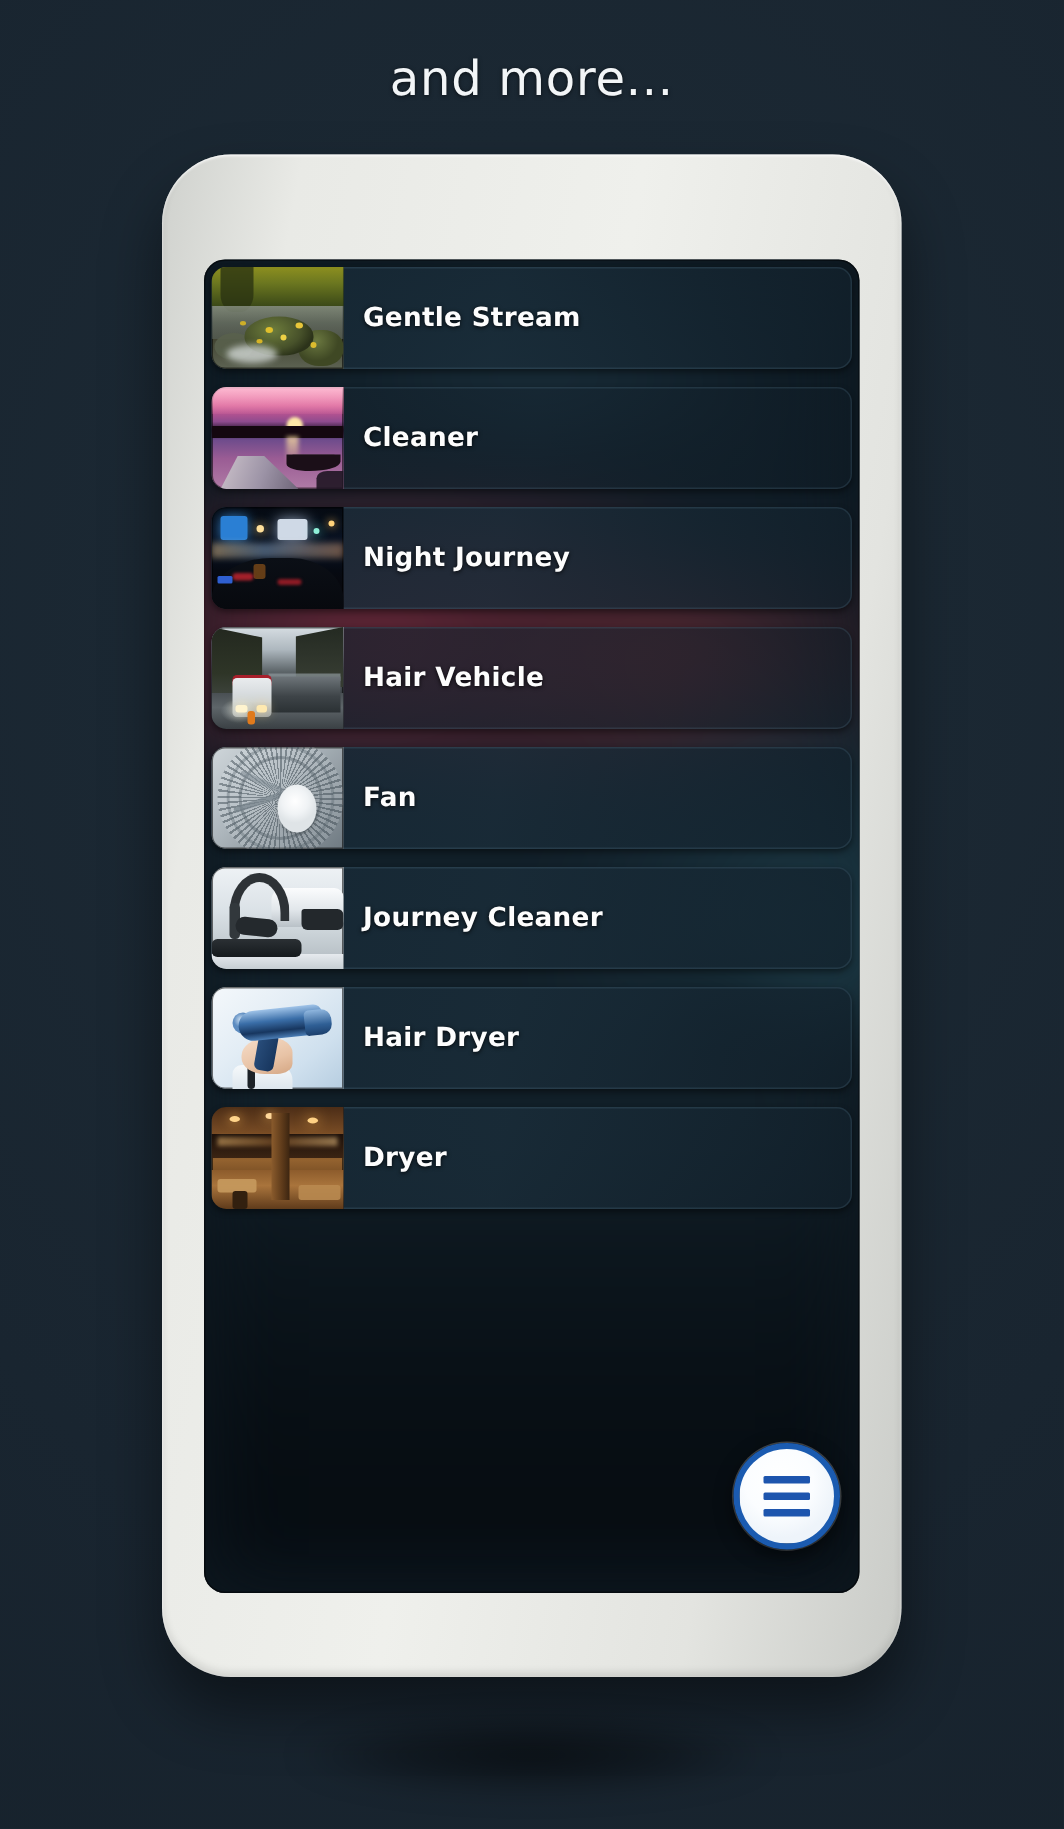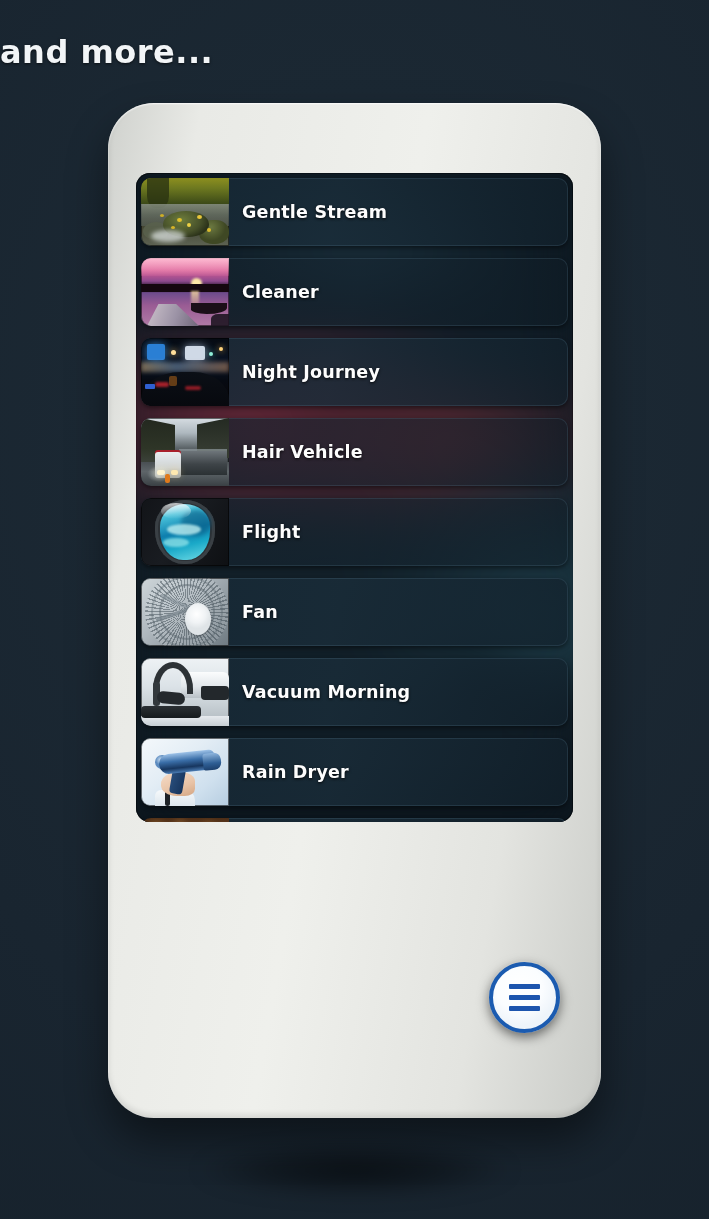--- a/index.html
+++ b/index.html
@@ -18,23 +18,23 @@
     height: 1219px;
     background: radial-gradient(120% 90% at 50% 35%, #1d2b36 0%, #192530 60%, #16212b 100%);
   }
 
   
   #page-title {
     position: absolute;
     top: 33px;
     left: 0;
     width: 709px;
-    text-align: left;
+    text-align: center;
     font-size: 32px;
-    font-weight: bold;
+    font-weight: normal;
     letter-spacing: 0.5px;
     color: #f2f5f7;
     font-family: "DejaVu Sans", sans-serif;
     text-shadow: 0 1px 3px rgba(0,0,0,0.6);
   }
 
   
   #phone-reflection {
     position: absolute;
     left: 150px;
@@ -61,21 +61,21 @@
       inset 0 1px 2px rgba(255,255,255,0.9),
       inset 0 -3px 6px rgba(0,0,0,0.12);
   }
 
   
   #screen {
     position: absolute;
     left: 136px;
     top: 173px;
     width: 437px;
-    height: 649px;
+    height: 889px;
     border-radius: 14px;
     overflow: hidden;
     background: #0d171f;
     box-shadow: inset 0 0 0 1px rgba(0,0,0,0.7);
     padding-left: 30px;
   }
 
   
   #backdrop {
     position: absolute;
@@ -415,31 +415,20 @@
             <i class="cabtop"></i>
             <i class="cab"></i>
           <i class="spray"></i>
             <i class="hl1"></i>
             <i class="hl2"></i>
             <i class="orange"></i>
         </div>
         <div class="row-label">Hair Vehicle</div>
       </div>
 
-      <div class="row dim">
-        <div class="thumb t-flight">
-          <i class="frame"></i>
-            <i class="pane"></i>
-            <i class="deep"></i>
-          <i class="reefA"></i>
-            <i class="reefB"></i>
-            <i class="gloss"></i>
-        </div>
-        <div class="row-label">Flight</div>
-      </div>
 
       <div class="row">
         <div class="thumb t-fan">
           <i class="cage"></i>
             <i class="ring2"></i>
             <i class="ring1"></i>
           <i class="blade"></i>
             <i class="blade2"></i>
             <i class="hub"></i>
         </div>
@@ -449,34 +438,34 @@
       <div class="row">
         <div class="thumb t-vacuum">
           <i class="body"></i>
             <i class="bodyDark"></i>
             <i class="hose"></i>
           <i class="wand"></i>
             <i class="joint"></i>
             <i class="floor"></i>
             <i class="head"></i>
         </div>
-        <div class="row-label">Vacuum Morning</div>
+        <div class="row-label">Journey Cleaner</div>
       </div>
 
       <div class="row">
         <div class="thumb t-dryer">
           <i class="sleeve"></i>
             <i class="cord"></i>
             <i class="hand"></i>
           <i class="handle"></i>
             <i class="tail"></i>
             <i class="barrel"></i>
             <i class="nozzle"></i>
         </div>
-        <div class="row-label">Rain Dryer</div>
+        <div class="row-label">Hair Dryer</div>
       </div>
 
       <div class="row">
         <div class="thumb t-cafe">
           <i class="ceiling"></i>
             <i class="lightA"></i>
             <i class="lightB"></i>
             <i class="lightC"></i>
           <i class="bar"></i>
             <i class="shelfglow"></i>

